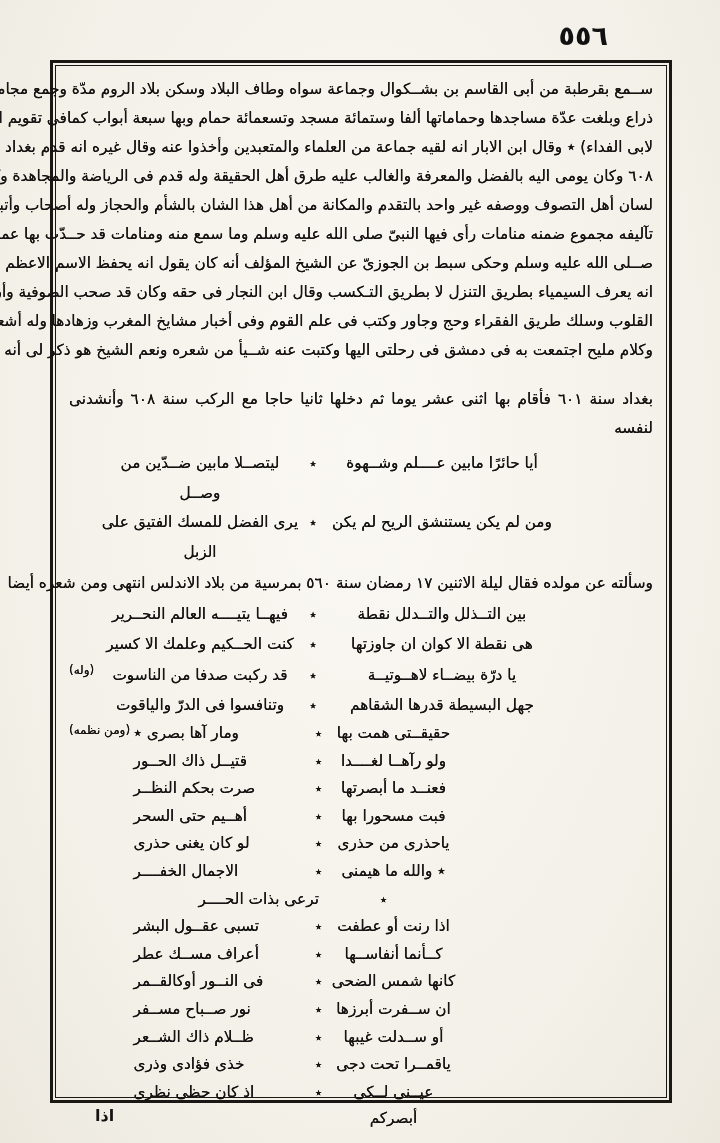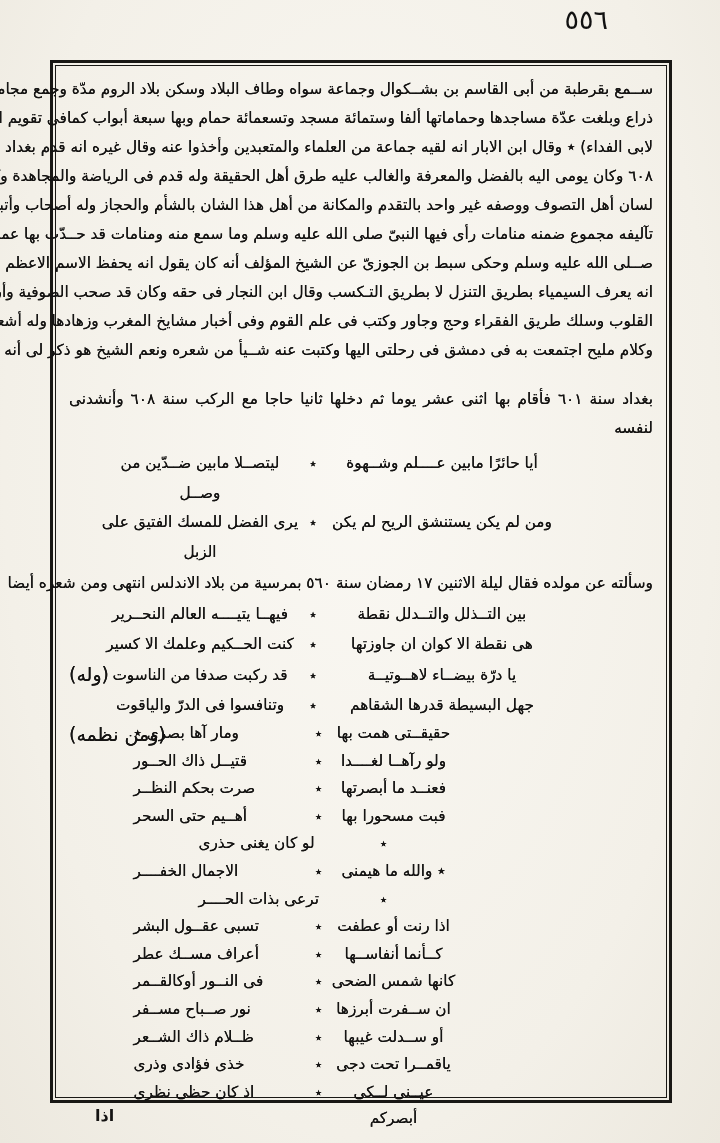--- a/index.html
+++ b/index.html
@@ -5,22 +5,22 @@
   html,body{margin:0;padding:0;}
   body{
     width:720px;height:1143px;position:relative;overflow:hidden;
     background:#f6f4ee;
     background-image:radial-gradient(ellipse at 50% 40%, #faf8f3 0%, #f3f0e8 70%, #ecE8de 100%);
     font-family:"DejaVu Sans","Liberation Sans",sans-serif;
     color:#151413;
     direction:rtl;
   }
   .page-number{
-    position:absolute;top:4px;right:112px;
-    font-size:27px;font-weight:normal;letter-spacing:3px;
+    position:absolute;top:20px;right:112px;
+    font-size:27px;font-weight:bold;letter-spacing:3px;
     color:#111;
   }
   .frame{
     position:absolute;left:50px;top:60px;width:622px;height:1043px;
     border:3px solid #191815;box-sizing:border-box;
     background:transparent;
   }
   .frame-inner{
     position:absolute;top:2px;left:2px;right:2px;bottom:2px;
     border:1px solid #191815;
@@ -52,21 +52,21 @@
     display:flex;justify-content:center;align-items:baseline;
     font-size:15.3px;line-height:26.6px;
     position:relative;left:-65px;
     text-shadow:0 0 .5px #151413;
   }
   .srow .hem-a{width:130px;text-align:center;}
   .srow .vsep{width:20px;text-align:center;font-size:13px;}
   .srow .hem-b{width:175px;text-align:left;}
   .margin-note{
     position:absolute;left:0px;
-    font-size:19px;white-space:nowrap;
+    font-size:12px;white-space:nowrap;
     text-shadow:0 0 .5px #151413;
   }
   .mt6{margin-top:6px;}
   .mt2{margin-top:2px;}
   .catchword{
     position:absolute;left:95px;top:1106px;
     font-size:16px;font-weight:bold;
   }
 </style>
 </head>
@@ -150,20 +150,21 @@
           <span class="hem-a">فعنــد ما أبصرتها</span>
           <span class="vsep">٭</span>
           <span class="hem-b">صرت بحكم النظــر</span>
         </div>
         <div class="srow">
           <span class="hem-a">فبت مسحورا بها</span>
           <span class="vsep">٭</span>
           <span class="hem-b">أهــيم حتى السحر</span>
         </div>
         <div class="srow">
+          <span class="hem-a">ياحذرى من حذرى</span>
           <span class="vsep">٭</span>
           <span class="hem-b">لو كان يغنى حذرى</span>
         </div>
         <div class="srow">
           <span class="hem-a">٭ والله ما هيمنى</span>
           <span class="vsep">٭</span>
           <span class="hem-b">الاجمال الخفــــر</span>
         </div>
         <div class="srow">
           <span class="vsep">٭</span>

